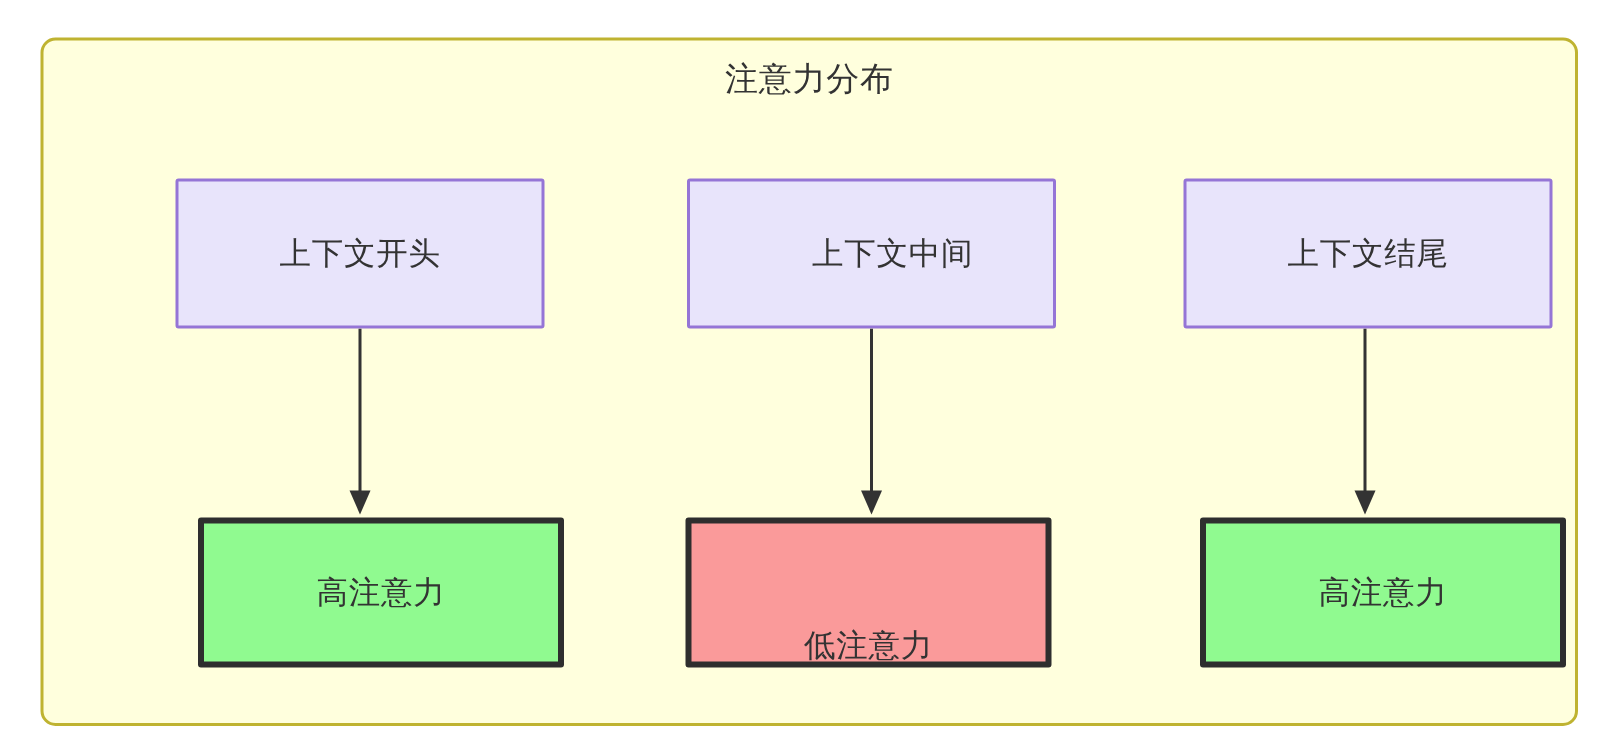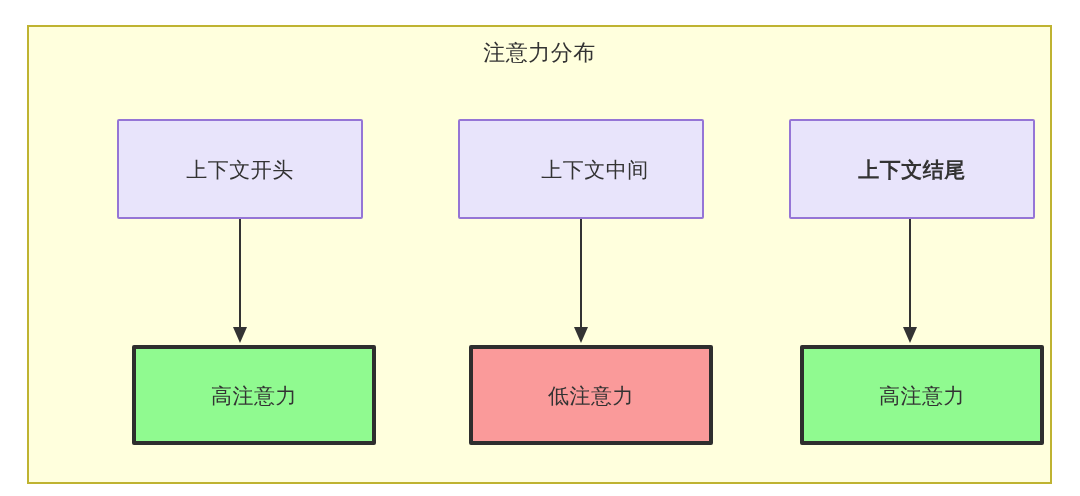--- a/index.html
+++ b/index.html
@@ -24,21 +24,21 @@
   
   .subgraph {
     position: absolute;
     left: 27px;
     top: 25px;
     width: 1025px;
     height: 459px;
     box-sizing: border-box;
     background: #ffffdd;
     border: 2px solid #bfb331;
-    border-radius: 0;
+    border-radius: 10px;
   }
 
   .subgraph-title {
     position: absolute;
     left: 0;
     top: 13px;
     width: 100%;
     text-align: center;
     font-size: 22px;
     line-height: 26px;
@@ -77,24 +77,24 @@
     top: 318px;
   }
 
   .node-attn.low {
     background: #fa9a9a;
   }
 
   
   .col1.node-context { left: 88px; }
   .col2.node-context { left: 429px; padding-left: 28px; }
-  .col3.node-context { left: 760px; font-weight: bold; }
+  .col3.node-context { left: 760px; }
 
   .col1.node-attn { left: 103px; }
-  .col2.node-attn { left: 440px; }
+  .col2.node-attn { left: 428px; align-items: flex-end; }
   .col3.node-attn { left: 771px; }
 
   
   .arrow {
     position: absolute;
     top: 192px;
     width: 16px;
     height: 126px;
   }
   .arrow svg { display: block; }

